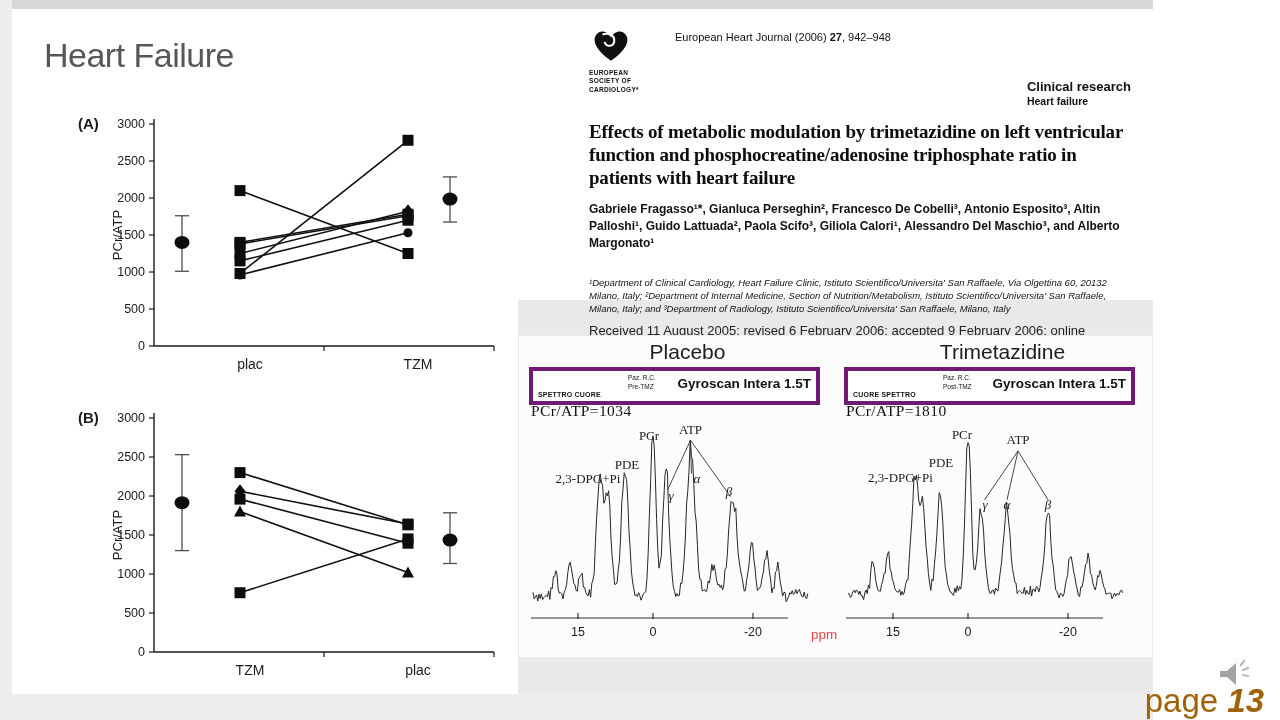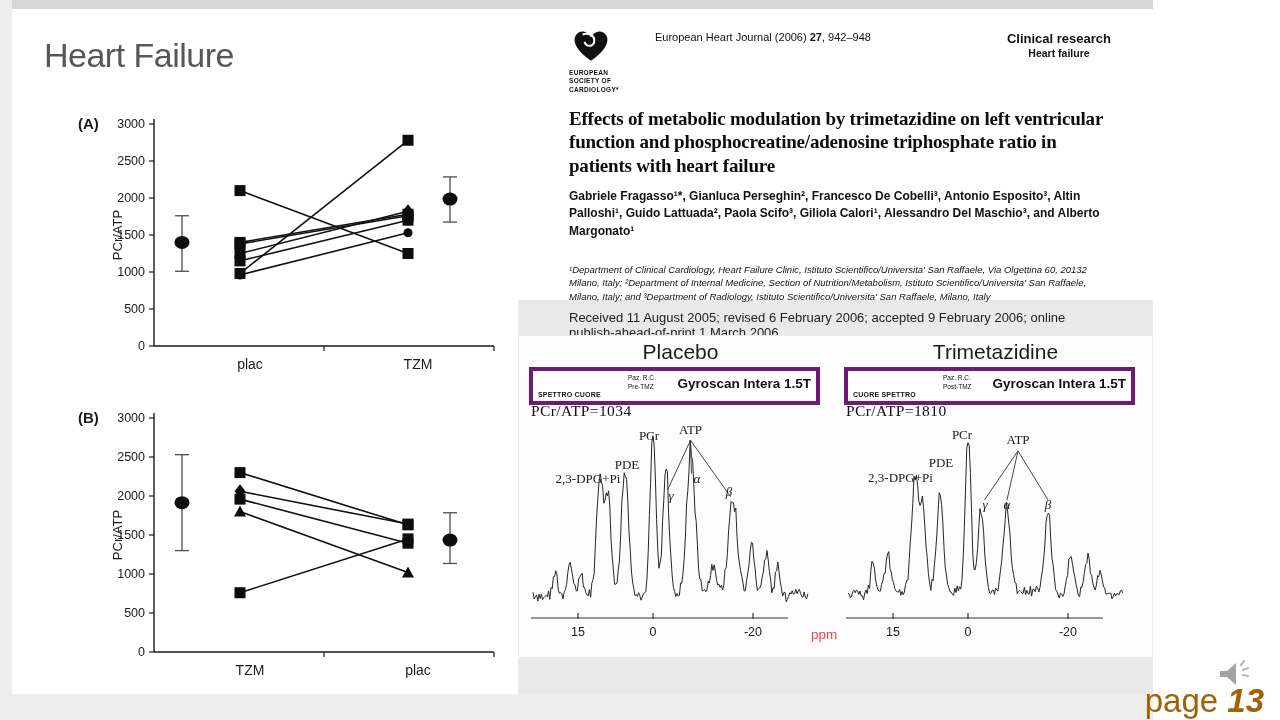--- a/index.html
+++ b/index.html
@@ -12,41 +12,41 @@
   .band-mid{left:518px;top:300px;width:635px;height:35px;background:#e9e9e9;}
   .band-low{left:518px;top:658px;width:635px;height:36px;background:#e9e9e9;}
   
   .slide-title{left:44px;top:36px;font-size:34px;color:#575757;letter-spacing:-0.5px;}
   
   .panel{background:#ffffff;}
   .panel-a{left:44px;top:98px;width:472px;height:290px;}
   .panel-b{left:44px;top:392px;width:472px;height:302px;}
   svg text{fill:#1a1a1a;}
   
-  .panel-article{left:556px;top:14px;width:571px;height:286px;padding:12px 16px 0 13px;box-sizing:border-box;}
+  .panel-article{left:576px;top:14px;width:571px;height:286px;padding:12px 16px 0 13px;box-sizing:border-box;}
   .art-head{display:flex;}
   .logo-col{width:72px;flex:none;}
   .logo-caption{font-size:6.5px;font-weight:bold;line-height:1.3;letter-spacing:.3px;white-space:pre-line;margin-top:1px;}
   .mid-col{flex:1;padding-left:14px;padding-top:5px;}
   .journal-line{font-size:11px;}
   .journal-line .vol{font-weight:bold;}
   .doi-line{font-size:10.5px;margin-top:2px;}
-  .right-col{text-align:center;padding-top:5px;}
+  .right-col{text-align:left;padding-top:5px;margin-top:48px;}
   .art-category{font-size:13px;font-weight:bold;}
   .art-subcategory{font-size:10.5px;font-weight:bold;margin-top:1px;}
   .art-title{font-size:19px;font-weight:bold;line-height:1.22;letter-spacing:-0.2px;margin-top:13px;color:#0d0d0d;font-family:Liberation Serif, serif;}
   .art-authors{font-size:12px;font-weight:bold;line-height:1.45;margin-top:11px;}
   .art-affil{font-size:9.5px;font-style:italic;line-height:1.4;margin-top:23px;}
   .art-received{font-size:13px;margin-top:7px;color:#222;}
   
   .panel-spectra{left:518px;top:335px;width:635px;height:323px;background:#fcfcfc;border:1px solid #ececec;box-sizing:border-box;}
   .figure{position:absolute;top:4px;width:300px;height:315px;}
   .fig-left{left:10px;}
   .fig-right{left:325px;}
-  .spec-title{position:absolute;top:0;left:9px;width:285px;text-align:center;font-size:21px;color:#1c1c1c;}
+  .spec-title{position:absolute;top:0;left:16px;width:285px;text-align:center;font-size:21px;color:#1c1c1c;}
   .spec-box{position:absolute;top:27px;left:0;width:283px;height:30px;border:4px solid #701a75;background:#fff;}
   .spec-box .dev{position:absolute;left:5px;bottom:3px;font-size:7px;font-weight:bold;letter-spacing:.2px;}
   .spec-box .pat{position:absolute;left:95px;top:3px;font-size:6.5px;line-height:1.35;white-space:pre-line;}
   .spec-box .scan{position:absolute;right:5px;top:5px;font-size:13.5px;font-weight:600;}
   .spec-ratio{position:absolute;top:62px;left:2px;font-family:"Liberation Serif", serif;font-size:15.5px;
               letter-spacing:.4px;}
   .spec-svg{position:absolute;top:82px;left:0;}
   .ppm-label{left:292px;top:291px;font-size:13.5px;color:#ef4444;}
   
   .page-num{right:16px;top:682px;font-size:33px;color:#a16207;}

